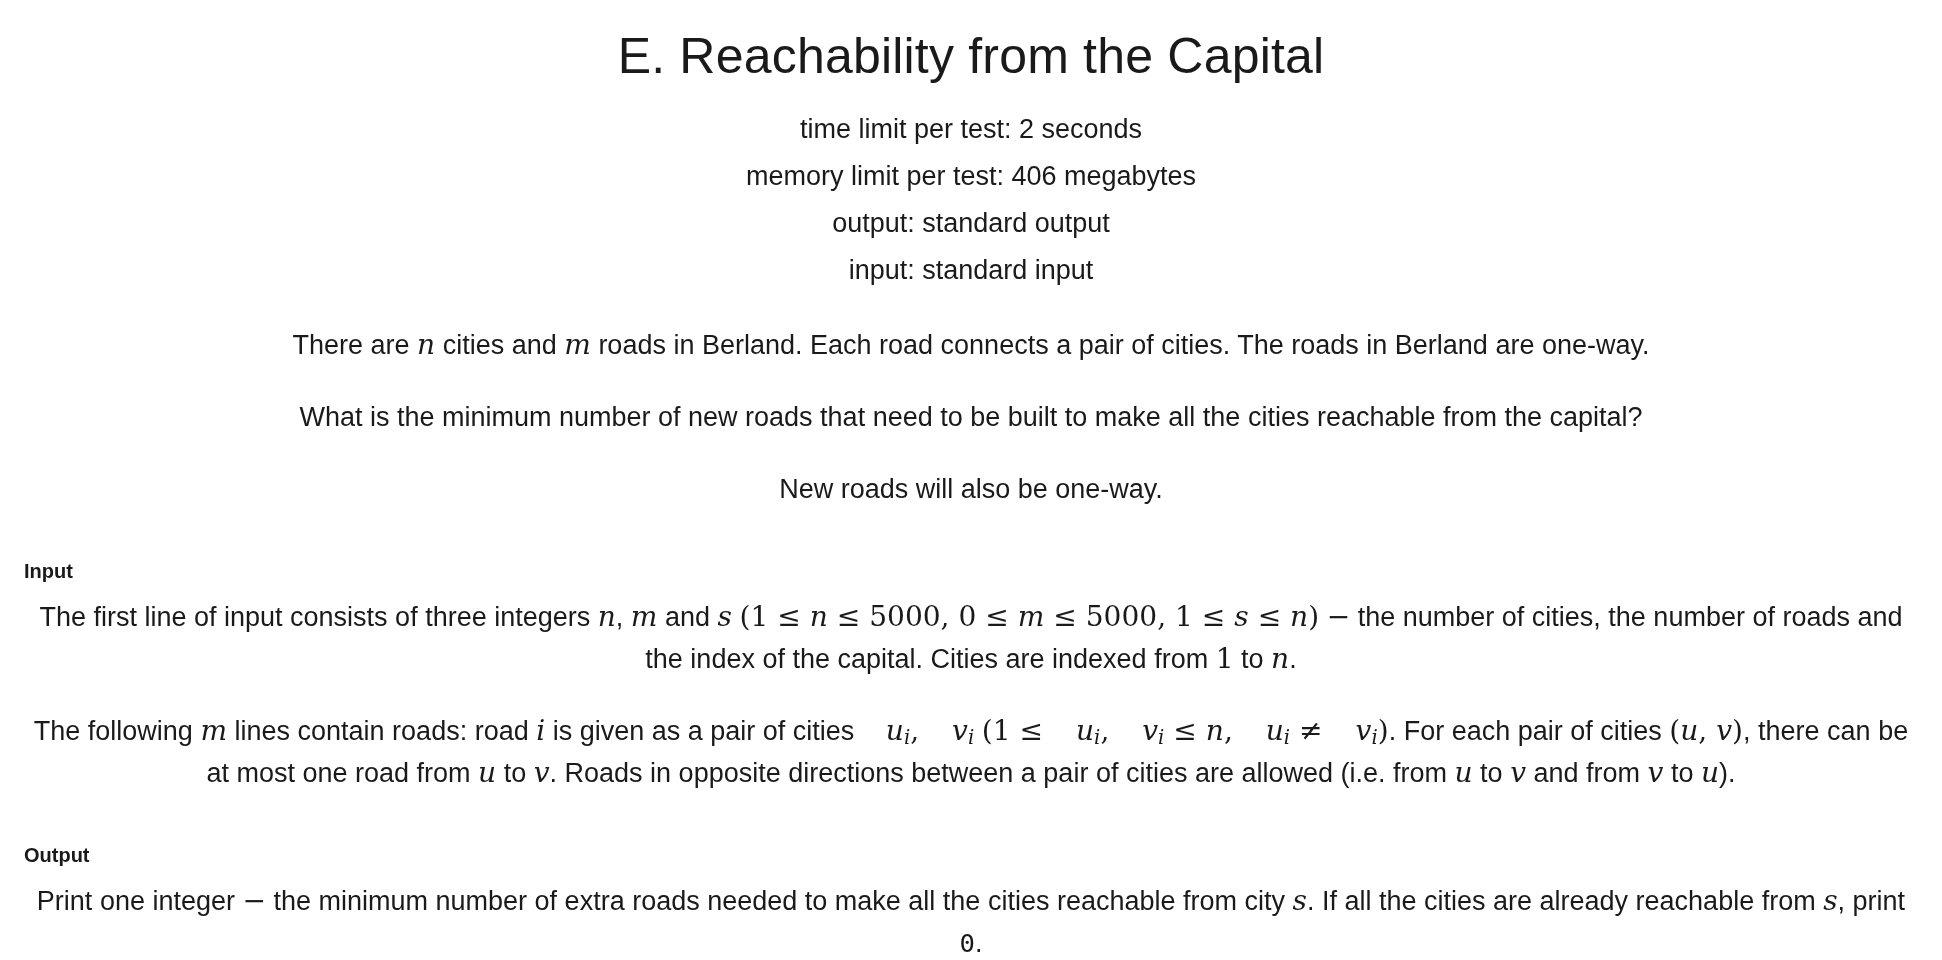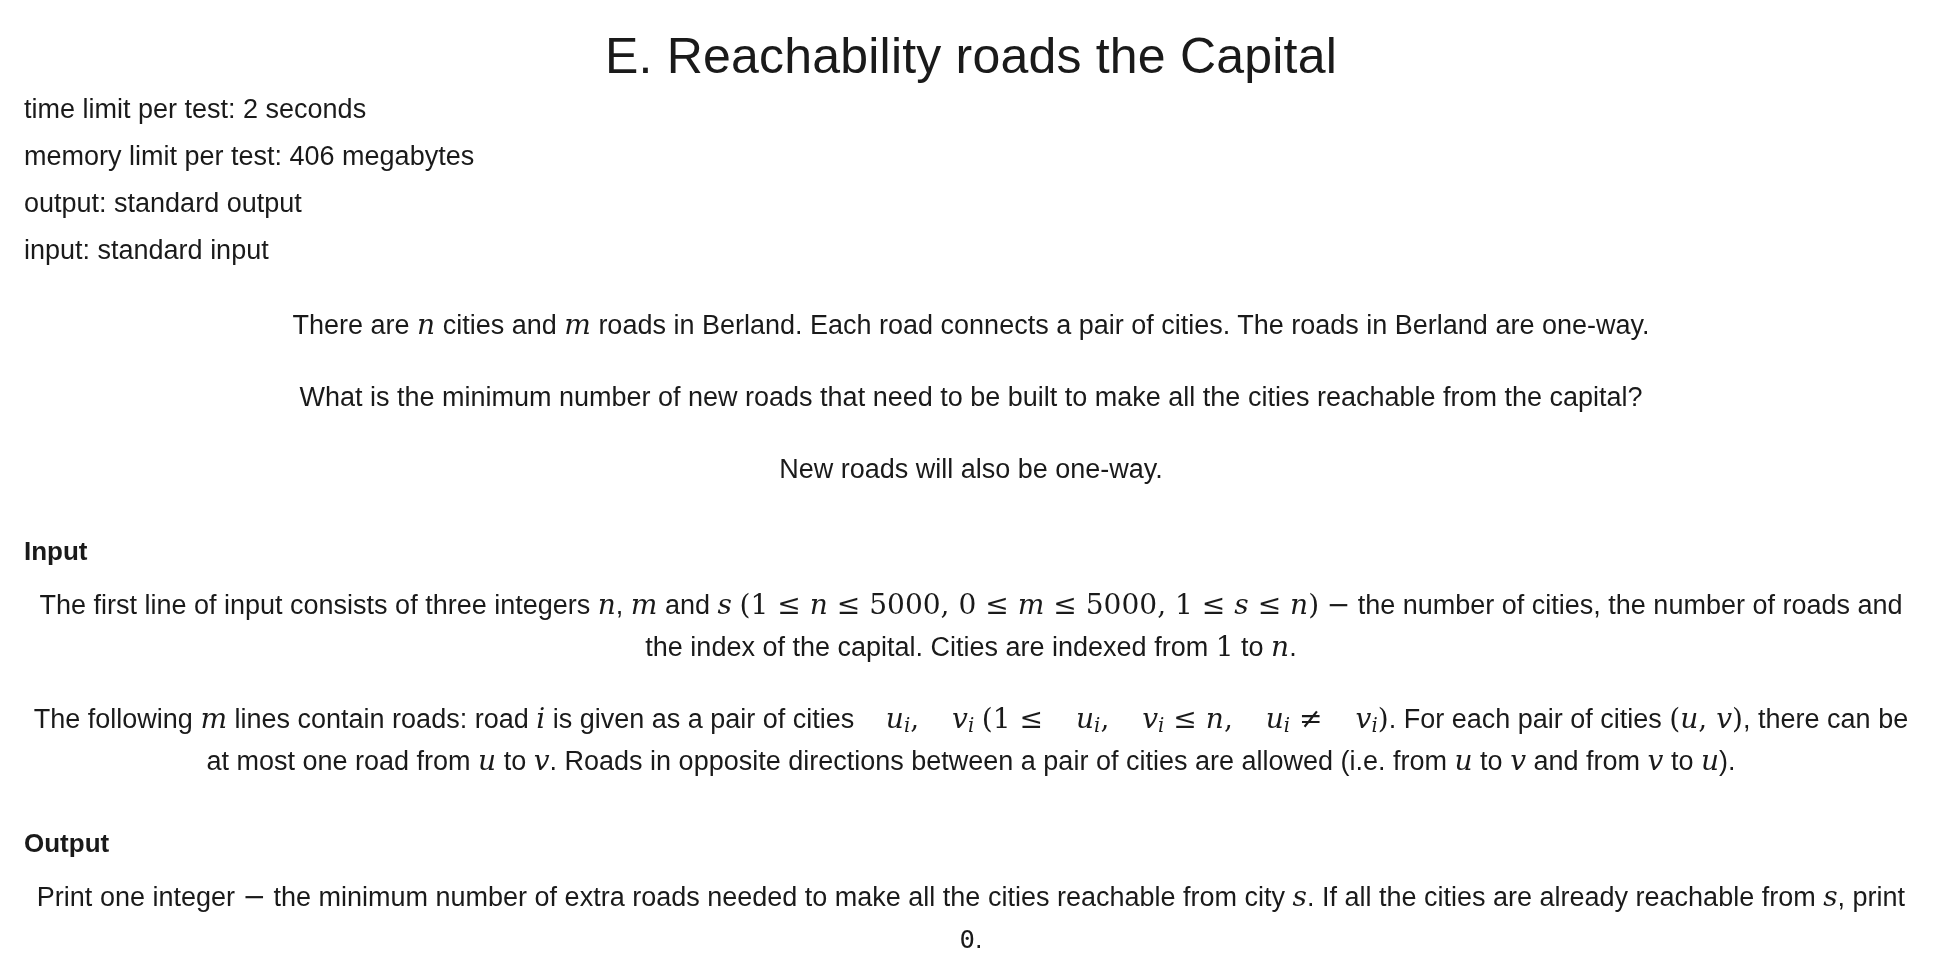--- a/index.html
+++ b/index.html
@@ -20,47 +20,48 @@
   }
   h1.problem-title {
     font-size: 50px;
     line-height: 60px;
     font-weight: 400;
     text-align: center;
     margin-top: 26px;
     letter-spacing: 0.2px;
   }
   .limits {
-    text-align: left;
+    text-align: center;
     line-height: 47px;
+    margin-top: 20px;
   }
   .statement {
     margin-top: 28px;
   }
   p.para { margin: 30px 0; text-align: center; }
   h2.section-heading {
-    font-size: 26px;
+    font-size: 20px;
     line-height: 42px;
     font-weight: 700;
     margin: 40px 0 0 0;
   }
-  h2.section-heading + p.para { margin-top: 12px; }
+  h2.section-heading + p.para { margin-top: 4px; }
   
   .seg-m  { font-family: "DejaVu Serif", "Liberation Serif", serif; font-style: italic; font-size: 1.04em; }
   .seg-r  { font-family: "DejaVu Serif", "Liberation Serif", serif; font-style: normal; font-size: 1.04em; }
   .seg-ms { font-family: "DejaVu Serif", "Liberation Serif", serif; font-style: italic; font-size: 1.04em; margin-left: 24px; }
   .seg-ms sub, .seg-sub { font-size: 0.70em; font-style: italic; line-height: 0; vertical-align: -0.22em; }
   .seg-tt { font-family: "DejaVu Sans Mono", "Liberation Mono", monospace; font-size: 0.95em; }
 </style>
 </head>
 <body>
 
 <div class="page">
 
-  <h1 class="problem-title">E. Reachability roads the Capital</h1>
+  <h1 class="problem-title">E. Reachability from the Capital</h1>
 
   <div class="limits">
     <div>time limit per test: 2 seconds</div>
     <div>memory limit per test: 406 megabytes</div>
     <div>output: standard output</div>
     <div>input: standard input</div>
   </div>
 
   <div class="statement">
     <p class="para"><span class="seg-t">There are </span><span class="seg-m">n</span><span class="seg-t"> cities and </span><span class="seg-m">m</span><span class="seg-t"> roads in Berland. Each road connects a pair of cities. The roads in Berland are one-way.</span></p>

